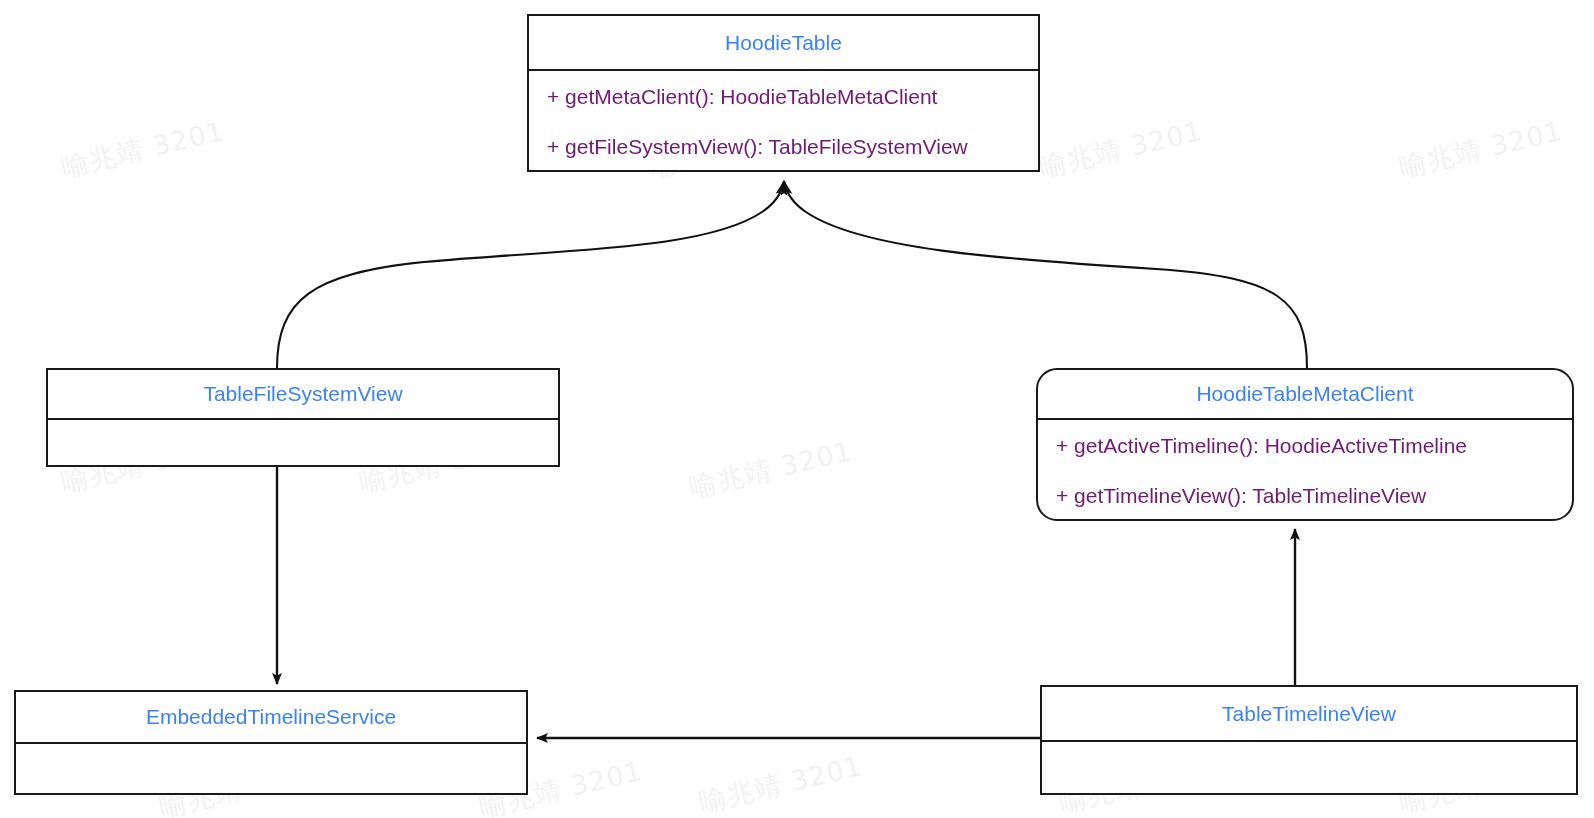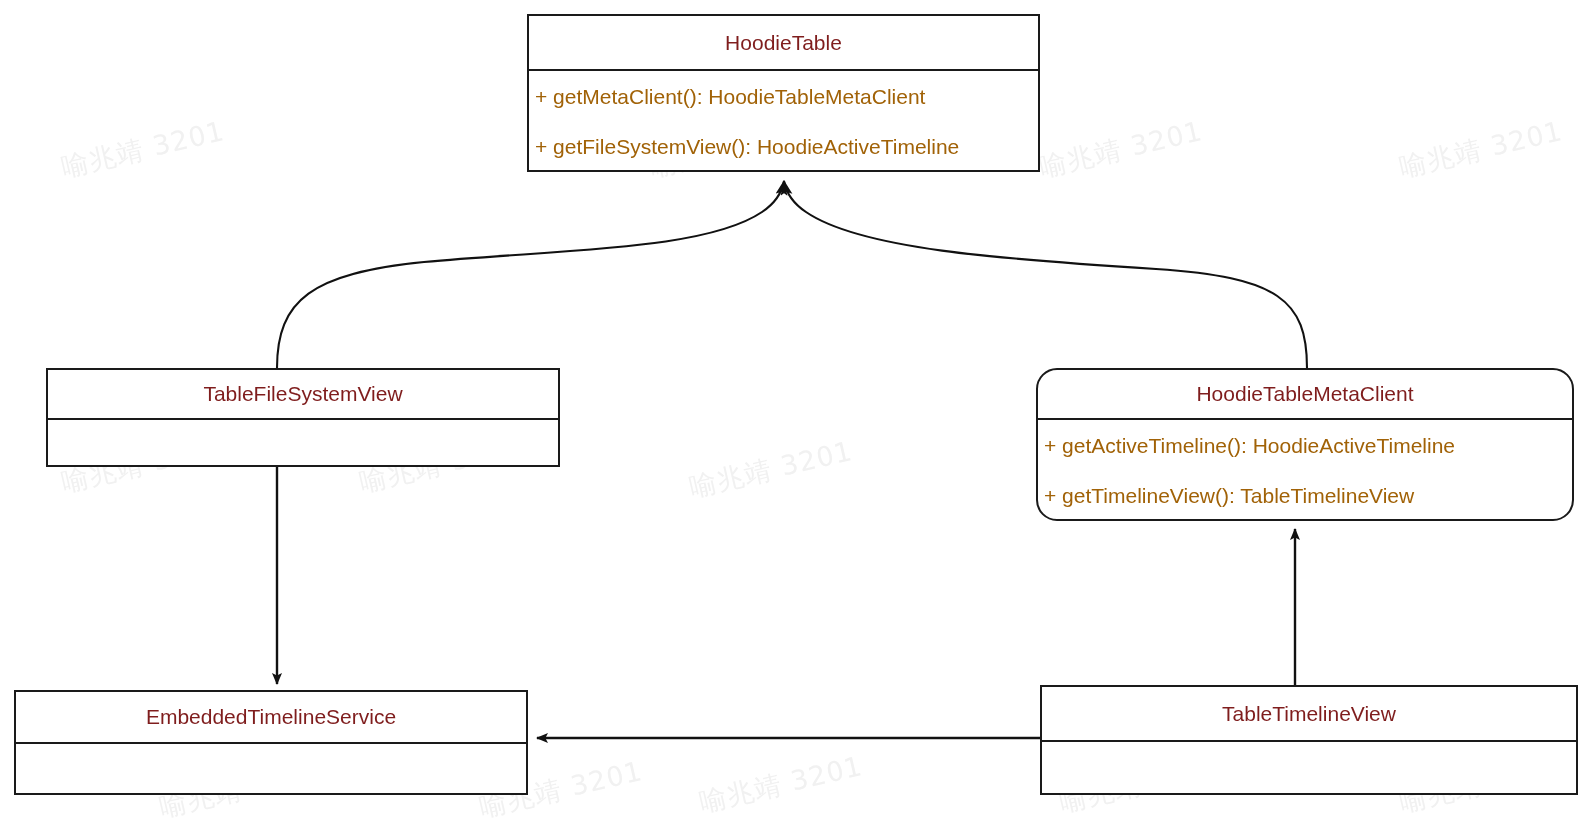--- a/index.html
+++ b/index.html
@@ -55,34 +55,34 @@
     border: 2px solid #1a1a1a;
     z-index: 3;
   }
   .uml-name {
     box-sizing: border-box;
     height: 100%;
     display: flex;
     align-items: center;
     justify-content: center;
     font-size: 21px;
-    color: #7f1d1d;
+    color: #3b82f6;
     white-space: nowrap;
   }
   .uml-compartment {
     box-sizing: border-box;
     border-top: 2px solid #1a1a1a;
   }
   .uml-member {
     box-sizing: border-box;
     display: flex;
     align-items: center;
-    padding-left: 6px;
+    padding-left: 18px;
     font-size: 21px;
-    color: #a16207;
+    color: #701a75;
     white-space: nowrap;
   }
   .uml-empty {
     box-sizing: border-box;
   }
 </style>
 </head>
 <body>
 
 <div id="canvas">
@@ -124,21 +124,21 @@
 
     <path d="M 1040 738 L 537 738" fill="none" stroke="#111111" stroke-width="2.4" marker-end="url(#arrow-filled)"></path>
   </svg>
 
   <div class="uml-class" style="left:527px; top:14px; width:513px; height:158px;">
     <div style="height:53px;">
       <div class="uml-name">HoodieTable</div>
     </div>
     <div class="uml-compartment" style="height:103px;">
       <div class="uml-member" style="height:51px;">+ getMetaClient(): HoodieTableMetaClient</div>
-      <div class="uml-member" style="height:50px;">+ getFileSystemView(): HoodieActiveTimeline</div>
+      <div class="uml-member" style="height:50px;">+ getFileSystemView(): TableFileSystemView</div>
     </div>
   </div>
 
   <div class="uml-class" style="left:14px; top:368px; width:514px; height:99px;margin-left:32px;">
     <div style="height:48px;">
       <div class="uml-name">TableFileSystemView</div>
     </div>
     <div class="uml-compartment uml-empty" style="height:47px;"></div>
   </div>
 

